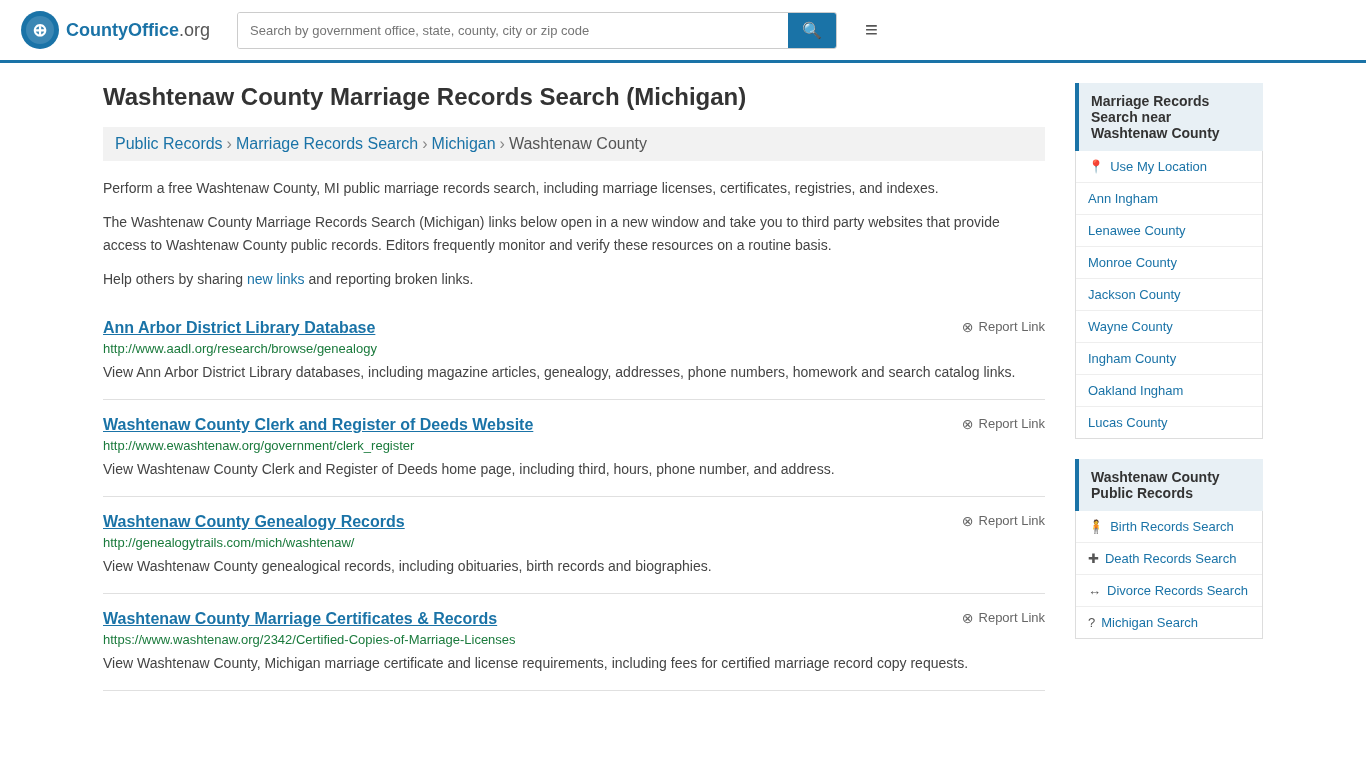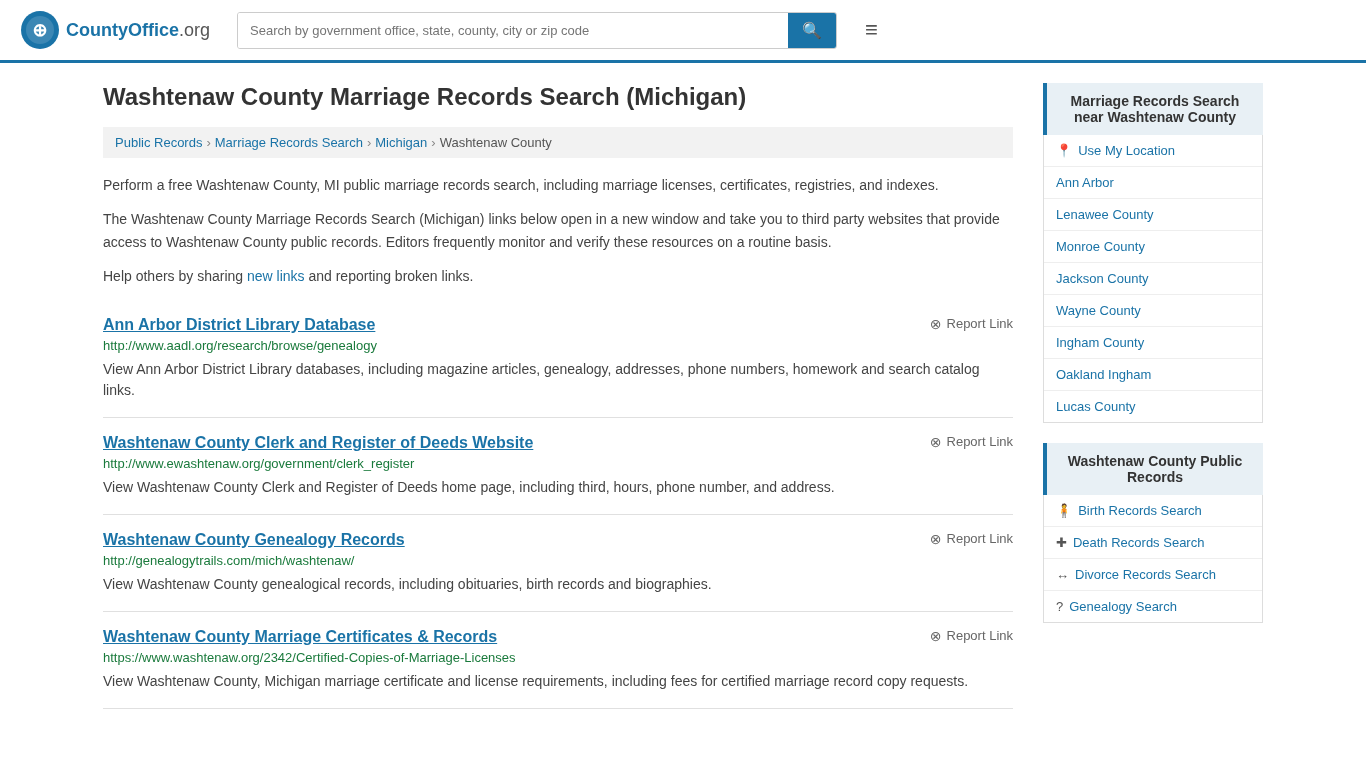--- a/index.html
+++ b/index.html
@@ -63,23 +63,22 @@
       max-width: 1200px;
       margin: 0 auto;
       padding: 20px 20px;
       display: flex;
       gap: 30px;
     }
     #content {
       flex: 1;
     }
     #sidebar {
-      width: 220px;
+      width: 188px;
       flex-shrink: 0;
-      text-align: center;
     }
 
     
     #page-title {
       font-size: 24px;
       font-weight: bold;
       color: #333;
       margin-bottom: 16px;
     }
 
@@ -197,21 +196,21 @@
   </div>
   <button id="menu-button" style="background:none;border:none;cursor:pointer;font-size:22px;color:#555;padding:4px 8px;">≡</button>
 </div>
 
 <div id="main">
 
   <div id="content">
 
     <h1 id="page-title" style="font-size:24px;font-weight:bold;color:#333;margin-bottom:16px;">Washtenaw County Marriage Records Search (Michigan)</h1>
 
-    <div id="breadcrumb" style="background:#f2f2f2;padding:8px 12px;font-size:13px;color:#555;margin-bottom:16px;display:flex;align-items:center;gap:4px;flex-wrap:wrap;">
+    <div id="breadcrumb" style="background:#f2f2f2;padding:8px 12px;font-size:16px;color:#555;margin-bottom:16px;display:flex;align-items:center;gap:4px;flex-wrap:wrap;">
       <a href="#" style="color:#1a73a7;text-decoration:none;">Public Records</a>
       <span style="color:#888;">›</span>
       <a href="#" style="color:#1a73a7;text-decoration:none;">Marriage Records Search</a>
       <span style="color:#888;">›</span>
       <a href="#" style="color:#1a73a7;text-decoration:none;">Michigan</a>
       <span style="color:#888;">›</span>
       <span style="color:#555;">Washtenaw County</span>
     </div>
 
     <p class="desc-para">Perform a free Washtenaw County, MI public marriage records search, including marriage licenses, certificates, registries, and indexes.</p>
@@ -272,21 +271,21 @@
   <div id="sidebar">
 
     <div class="sidebar-section-title">Marriage Records Search near Washtenaw County</div>
     <div class="sidebar-links">
       <div class="sidebar-link-item">
         <span class="loc-icon">📍</span>
         <a href="#">Use My Location</a>
       </div>
       <div id="nearby-links-container">
           <div class="sidebar-link-item">
-            <a href="#">Ann Arbor</a>
+            <a href="#">Ann Ingham</a>
           </div>
           <div class="sidebar-link-item">
             <a href="#">Lenawee County</a>
           </div>
           <div class="sidebar-link-item">
             <a href="#">Monroe County</a>
           </div>
           <div class="sidebar-link-item">
             <a href="#">Jackson County</a>
           </div>
@@ -315,20 +314,20 @@
           <div class="sidebar-link-item">
     <span class="sidebar-pub-rec-icon">✚</span>
     <a href="#">Death Records Search</a>
   </div>
           <div class="sidebar-link-item">
     <span class="sidebar-pub-rec-icon">↔</span>
     <a href="#">Divorce Records Search</a>
   </div>
           <div class="sidebar-link-item">
     <span class="sidebar-pub-rec-icon">?</span>
-    <a href="#">Genealogy Search</a>
+    <a href="#">Michigan Search</a>
   </div>
         </div>
     </div>
 
   </div>
 
 </div>
 
 </body></html>

